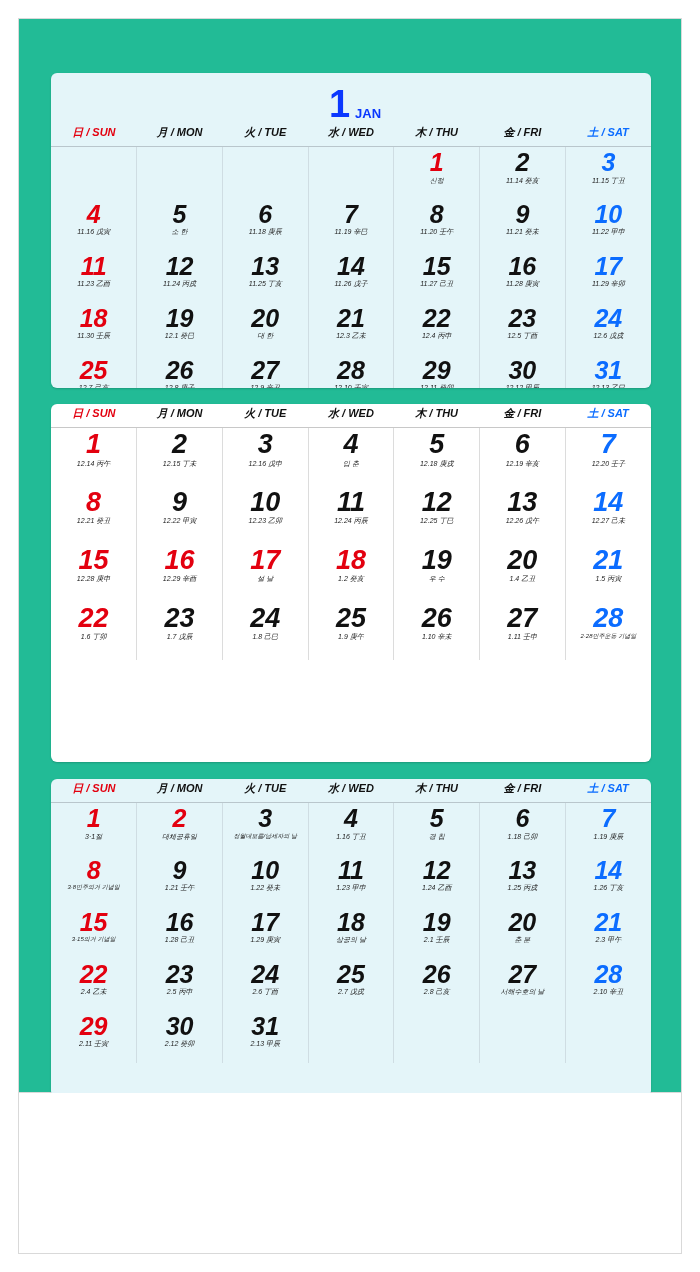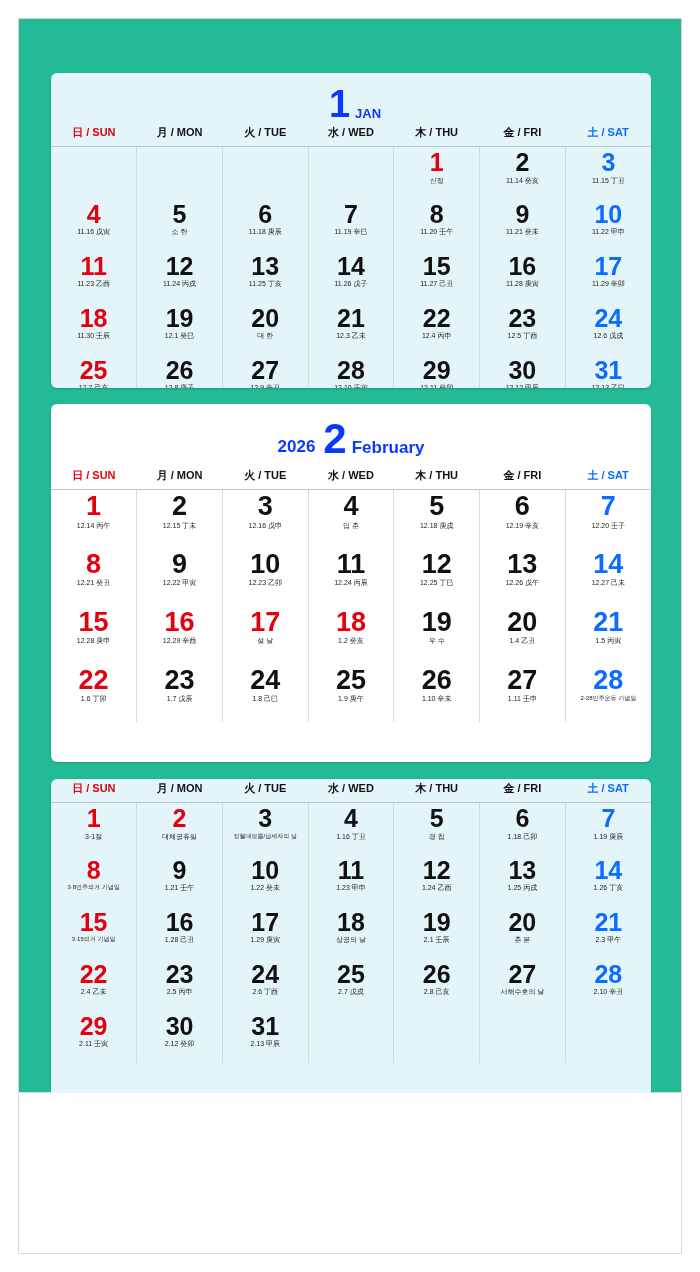--- a/index.html
+++ b/index.html
@@ -83,20 +83,21 @@
     top: 12px;
     text-align: center;
     white-space: nowrap;
   }
   .m2 .head-center { top: 14px; }
 
   table.cal {
     width: 100%;
     border-collapse: collapse;
     table-layout: fixed;
+    font-style: italic;
   }
   table.cal th {
     font-size: 11px;
     font-weight: bold;
     padding: 2px 0 6px 0;
     border-bottom: 1px solid #b9c6cc;
     background: transparent;
   }
   .m2 table.cal th { border-bottom: 1px solid #c8c8c8; }
   th.sun { color: #e3000f; }
@@ -309,25 +310,20 @@
               <td>
                 <span class="daynum blue">31</span>
                 <span class="sub">12.13 乙巳</span>
               </td>
             </tr>
           </tbody>
       </table>
     </div>
 
     <div class="month-panel month-2 m2">
-      <div class="month-head">
-        <div class="head-center">
-          <span class="year-label">2026</span><span class="month-num">2</span><span class="month-name">February</span>
-        </div>
-      </div>
       <table class="cal">
         <thead>
           <tr>
             <th class="sun">日 / SUN</th>
             <th class="wk">月 / MON</th>
             <th class="wk">火 / TUE</th>
             <th class="wk">水 / WED</th>
             <th class="wk">木 / THU</th>
             <th class="wk">金 / FRI</th>
             <th class="sat">土 / SAT</th>

